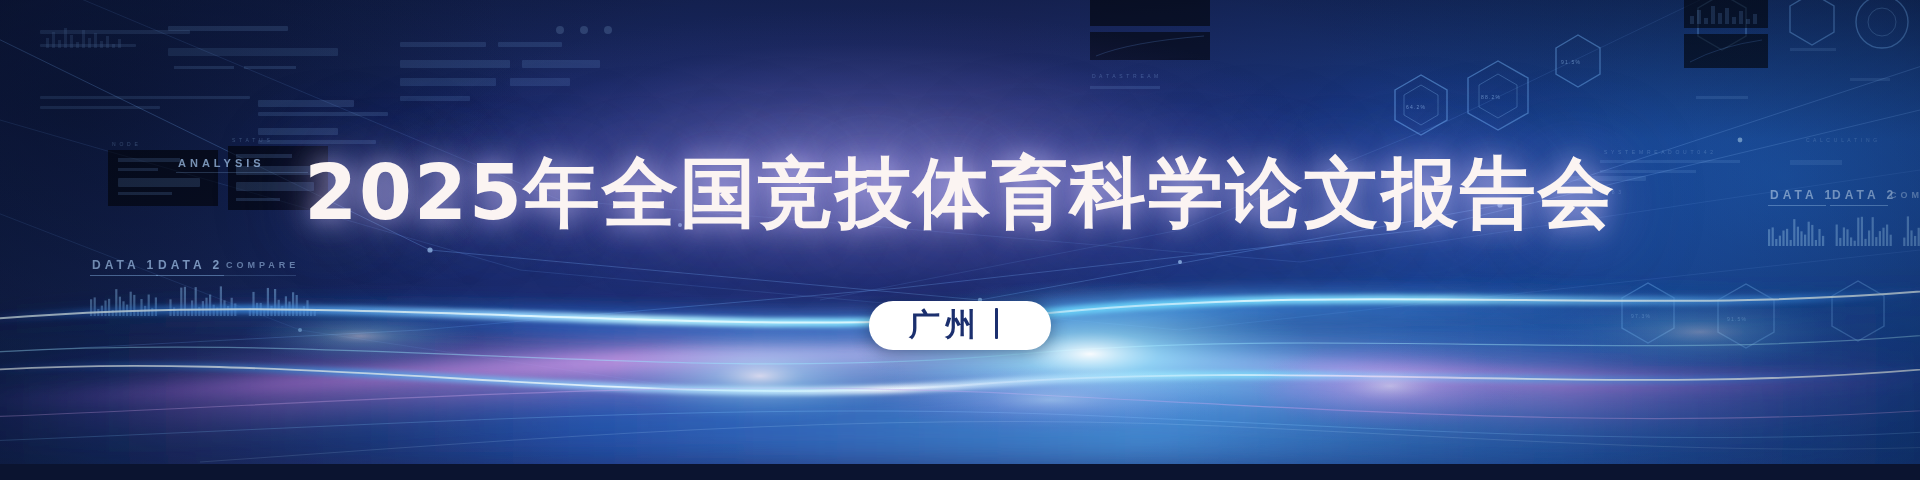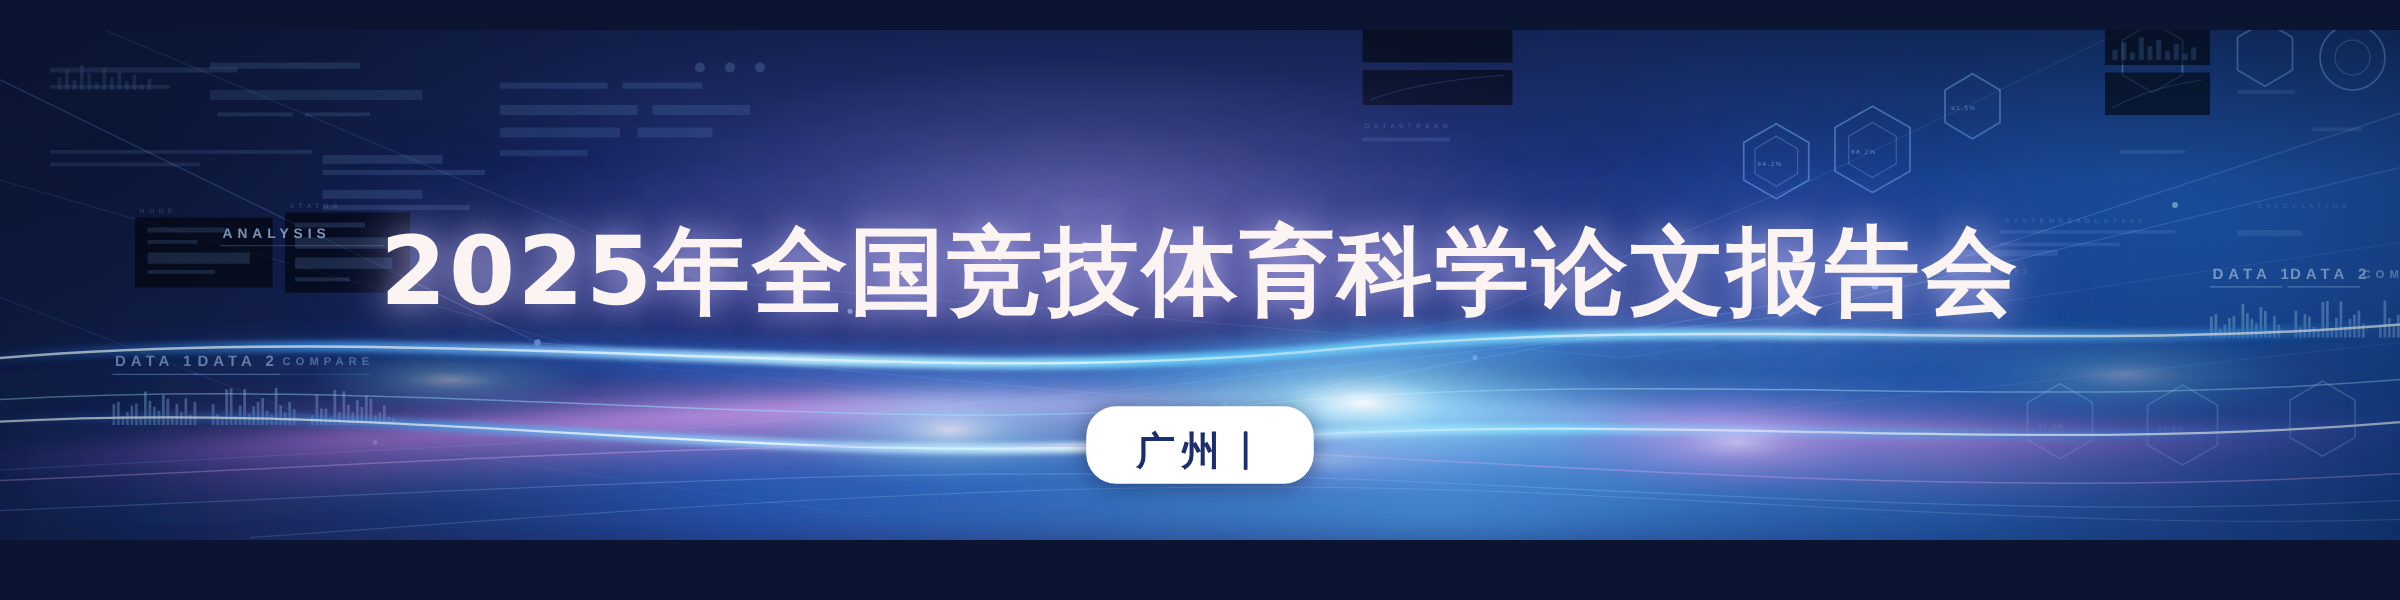--- a/index.html
+++ b/index.html
@@ -3,26 +3,25 @@
 <meta charset="utf-8">
 <style>
   html, body {
     margin: 0;
     padding: 0;
     background: #0b1430;
   }
   #banner {
     position: relative;
     width: 1920px;
-    height: 408px;
+    height: 464px;
     overflow: hidden;
     font-family: "Liberation Sans", "DejaVu Sans", sans-serif;
     background: #c2410c;
     user-select: none;
-    margin-top: 24px;
   }
 
   
   .layer { position: absolute; inset: 0; pointer-events: none; }
 
   .bg-base {
     background:
       linear-gradient(105deg,
         #13234f 0%,
         #192a63 16%,
@@ -103,21 +102,21 @@
     white-space: nowrap;
     font-family: "DejaVu Sans", "Liberation Sans", sans-serif;
   }
   #subtitle-pill {
     position: absolute;
     top: 301px;
     left: 50%;
     transform: translateX(-50%);
     background: #ffffff;
     border-radius: 24px;
-    padding: 20px 40px 9px;
+    padding: 7px 40px 9px;
     box-shadow: 0 2px 18px rgba(8,16,44,0.45);
     display: flex;
     align-items: flex-start;
     gap: 0;
   }
   .pill-text {
     font-size: 31px;
     line-height: 1.05;
     font-weight: 700;
     color: #1b2f6e;

